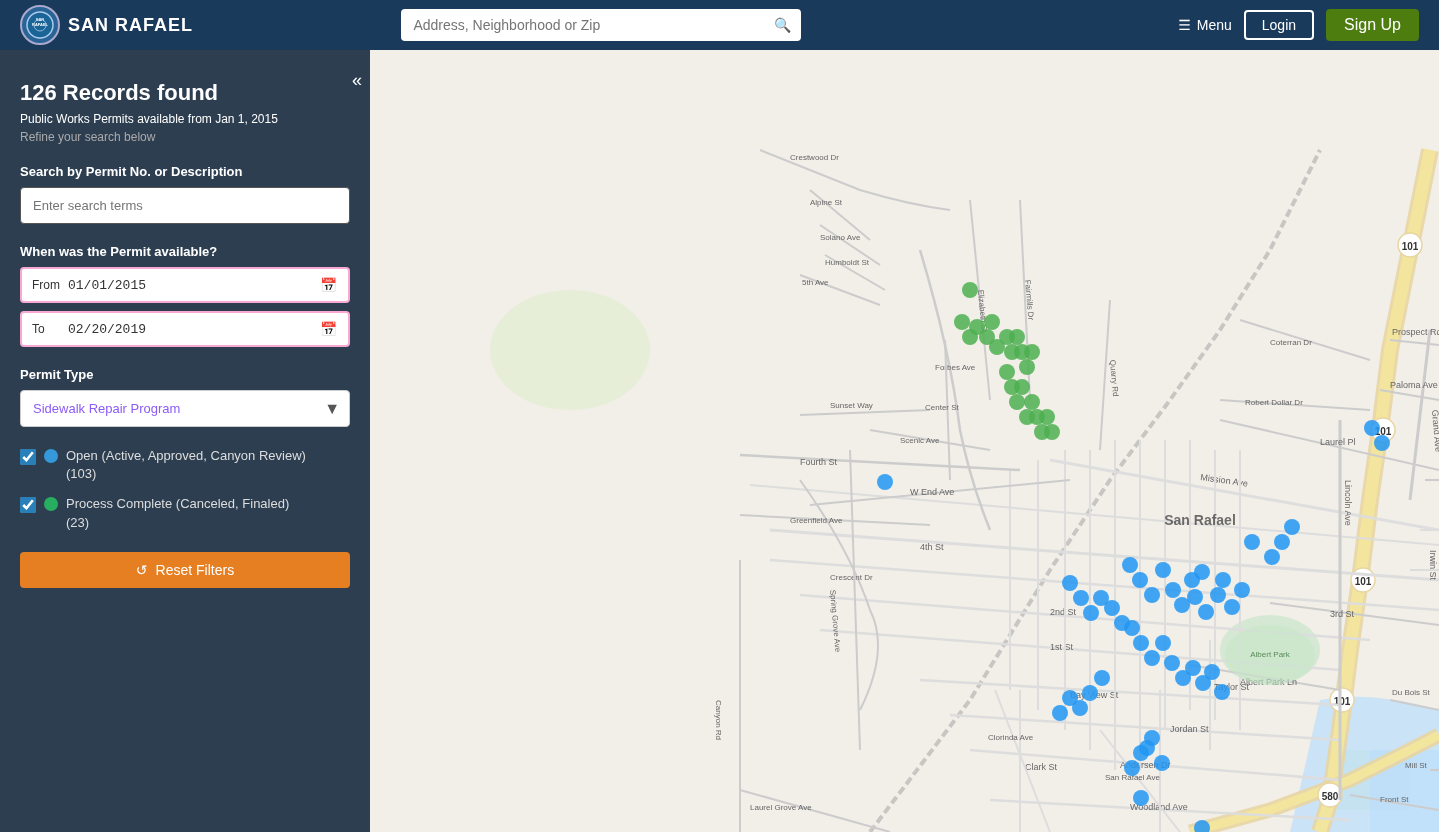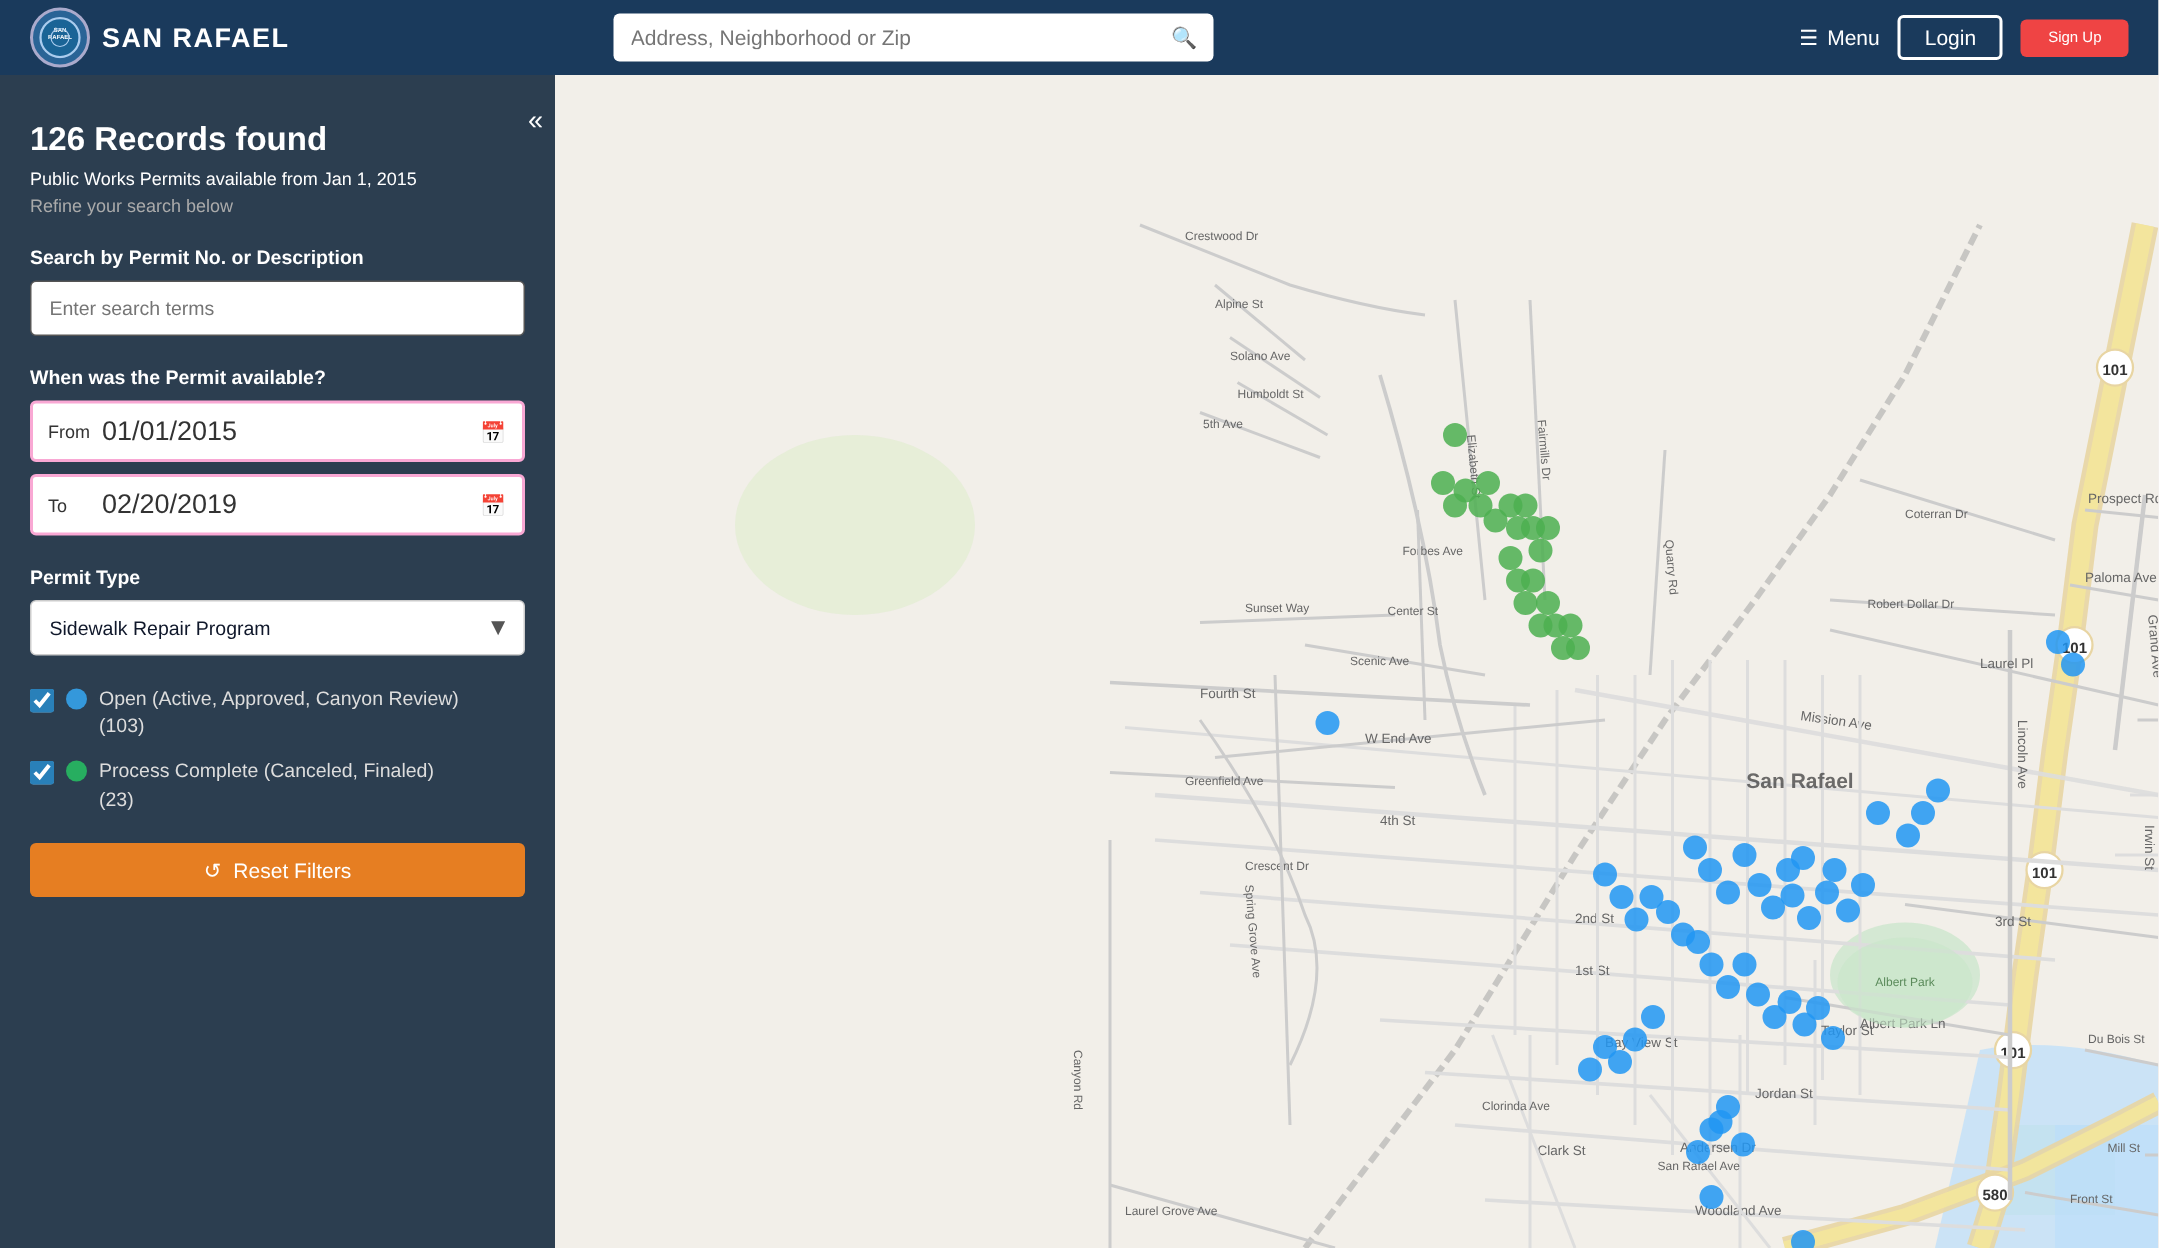--- a/index.html
+++ b/index.html
@@ -82,26 +82,26 @@
     .login-btn {
       background: none;
       border: 2px solid white;
       color: white;
       padding: 5px 16px;
       border-radius: 4px;
       font-size: 14px;
       cursor: pointer;
     }
     .signup-btn {
-      background: #ef4444;
+      background: #4d7c0f;
       border: none;
       color: white;
       padding: 7px 18px;
       border-radius: 4px;
-      font-size: 10px;
+      font-size: 16px;
       cursor: pointer;
     }
 
     
     .main-content {
       display: flex;
       flex: 1;
       overflow: hidden;
     }
 
@@ -171,37 +171,38 @@
       padding: 8px 10px;
     }
     .date-label {
       color: #333;
       font-size: 12px;
       width: 36px;
       flex-shrink: 0;
     }
     .date-value {
       color: #333;
-      font-size: 18px;
+      font-size: 13px;
       flex: 1;
+      font-family: Liberation Mono, monospace;
     }
     .date-icon {
       color: #666;
       font-size: 14px;
     }
     .permit-type-section {
       margin-bottom: 20px;
     }
     .permit-select {
       width: 100%;
       padding: 10px 12px;
       border: 1px solid #ccc;
       border-radius: 4px;
       background: white;
-      color: #0f172a;
+      color: #8b5cf6;
       font-size: 13px;
       appearance: none;
       cursor: pointer;
     }
     .select-wrapper {
       position: relative;
     }
     .select-arrow {
       position: absolute;
       right: 10px;

